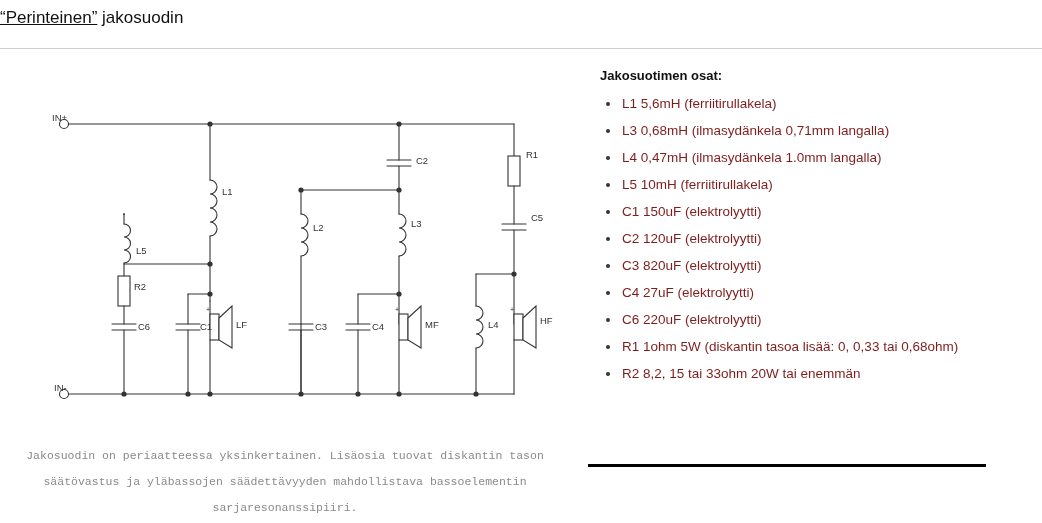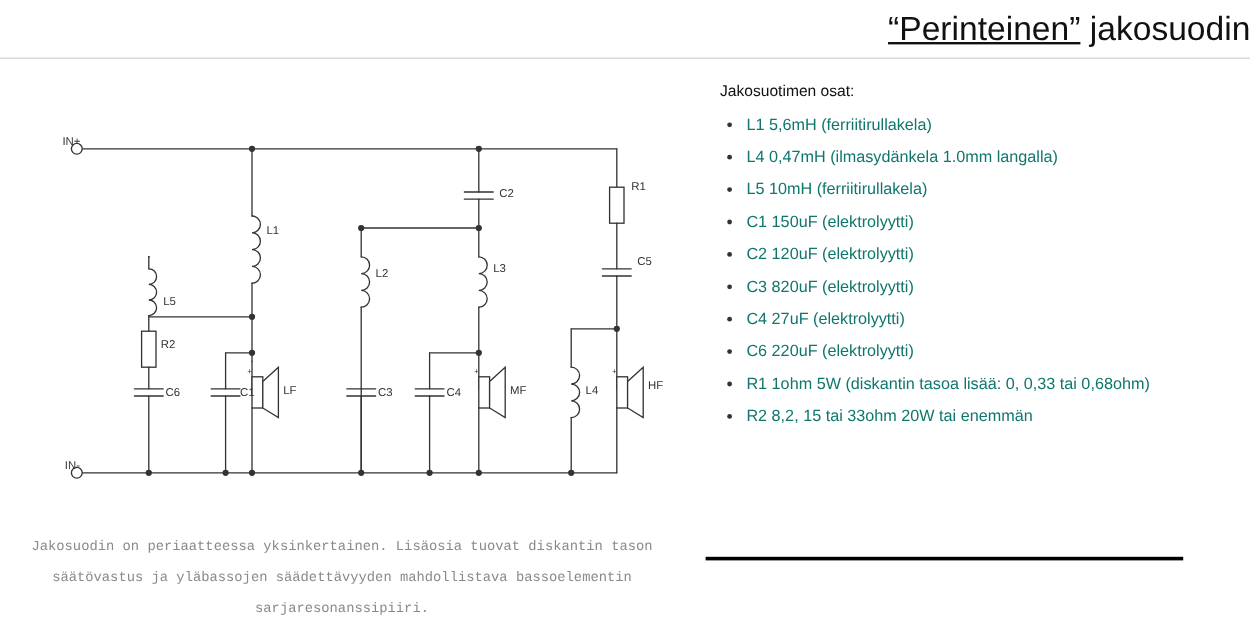--- a/index.html
+++ b/index.html
@@ -13,22 +13,22 @@
     font-family: "Liberation Sans", sans-serif;
     color: #222222;
     overflow: hidden;
     position: relative;
   }
   .page-title {
     position: absolute;
     top: 8px;
     left: 0;
     width: 1042px;
-    text-align: right;
-    font-size: 28px;
+    text-align: left;
+    font-size: 17px;
     font-weight: normal;
     color: #111111;
   }
   .page-title .u {
     text-decoration: underline;
   }
   .title-rule {
     position: absolute;
     top: 48px;
     left: 0;
@@ -62,34 +62,34 @@
 
   
   .parts-panel {
     position: absolute;
     left: 600px;
     top: 68px;
     width: 420px;
   }
   .parts-heading {
     font-size: 13px;
-    font-weight: normal;
+    font-weight: bold;
     color: #111111;
     margin: 0 0 12px 0;
   }
   ul.parts-list {
     list-style: none;
     margin: 0;
     padding: 0;
   }
   ul.parts-list li {
     position: relative;
     font-size: 13.5px;
     line-height: 18px;
-    color: #0f766e;
+    color: #7f1d1d;
     padding-left: 22px;
     margin-bottom: 9px;
   }
   ul.parts-list li::before {
     content: "";
     position: absolute;
     left: 6px;
     top: 7px;
     width: 4px;
     height: 4px;
@@ -250,20 +250,21 @@
     </g>
   </svg>
 </div>
 
 <div class="caption">Jakosuodin on periaatteessa yksinkertainen. Lisäosia tuovat diskantin tason säätövastus ja yläbassojen säädettävyyden mahdollistava bassoelementin sarjaresonanssipiiri.</div>
 
 <div class="parts-panel">
   <div class="parts-heading">Jakosuotimen osat:</div>
   <ul class="parts-list">
     <li>L1 5,6mH (ferriitirullakela)</li>
+    <li>L3 0,68mH (ilmasydänkela 0,71mm langalla)</li>
     <li>L4 0,47mH (ilmasydänkela 1.0mm langalla)</li>
     <li>L5 10mH (ferriitirullakela)</li>
     <li>C1 150uF (elektrolyytti)</li>
     <li>C2 120uF (elektrolyytti)</li>
     <li>C3 820uF (elektrolyytti)</li>
     <li>C4 27uF (elektrolyytti)</li>
     <li>C6 220uF (elektrolyytti)</li>
     <li>R1 1ohm 5W (diskantin tasoa lisää: 0, 0,33 tai 0,68ohm)</li>
     <li>R2 8,2, 15 tai 33ohm 20W tai enemmän</li>
   </ul>

